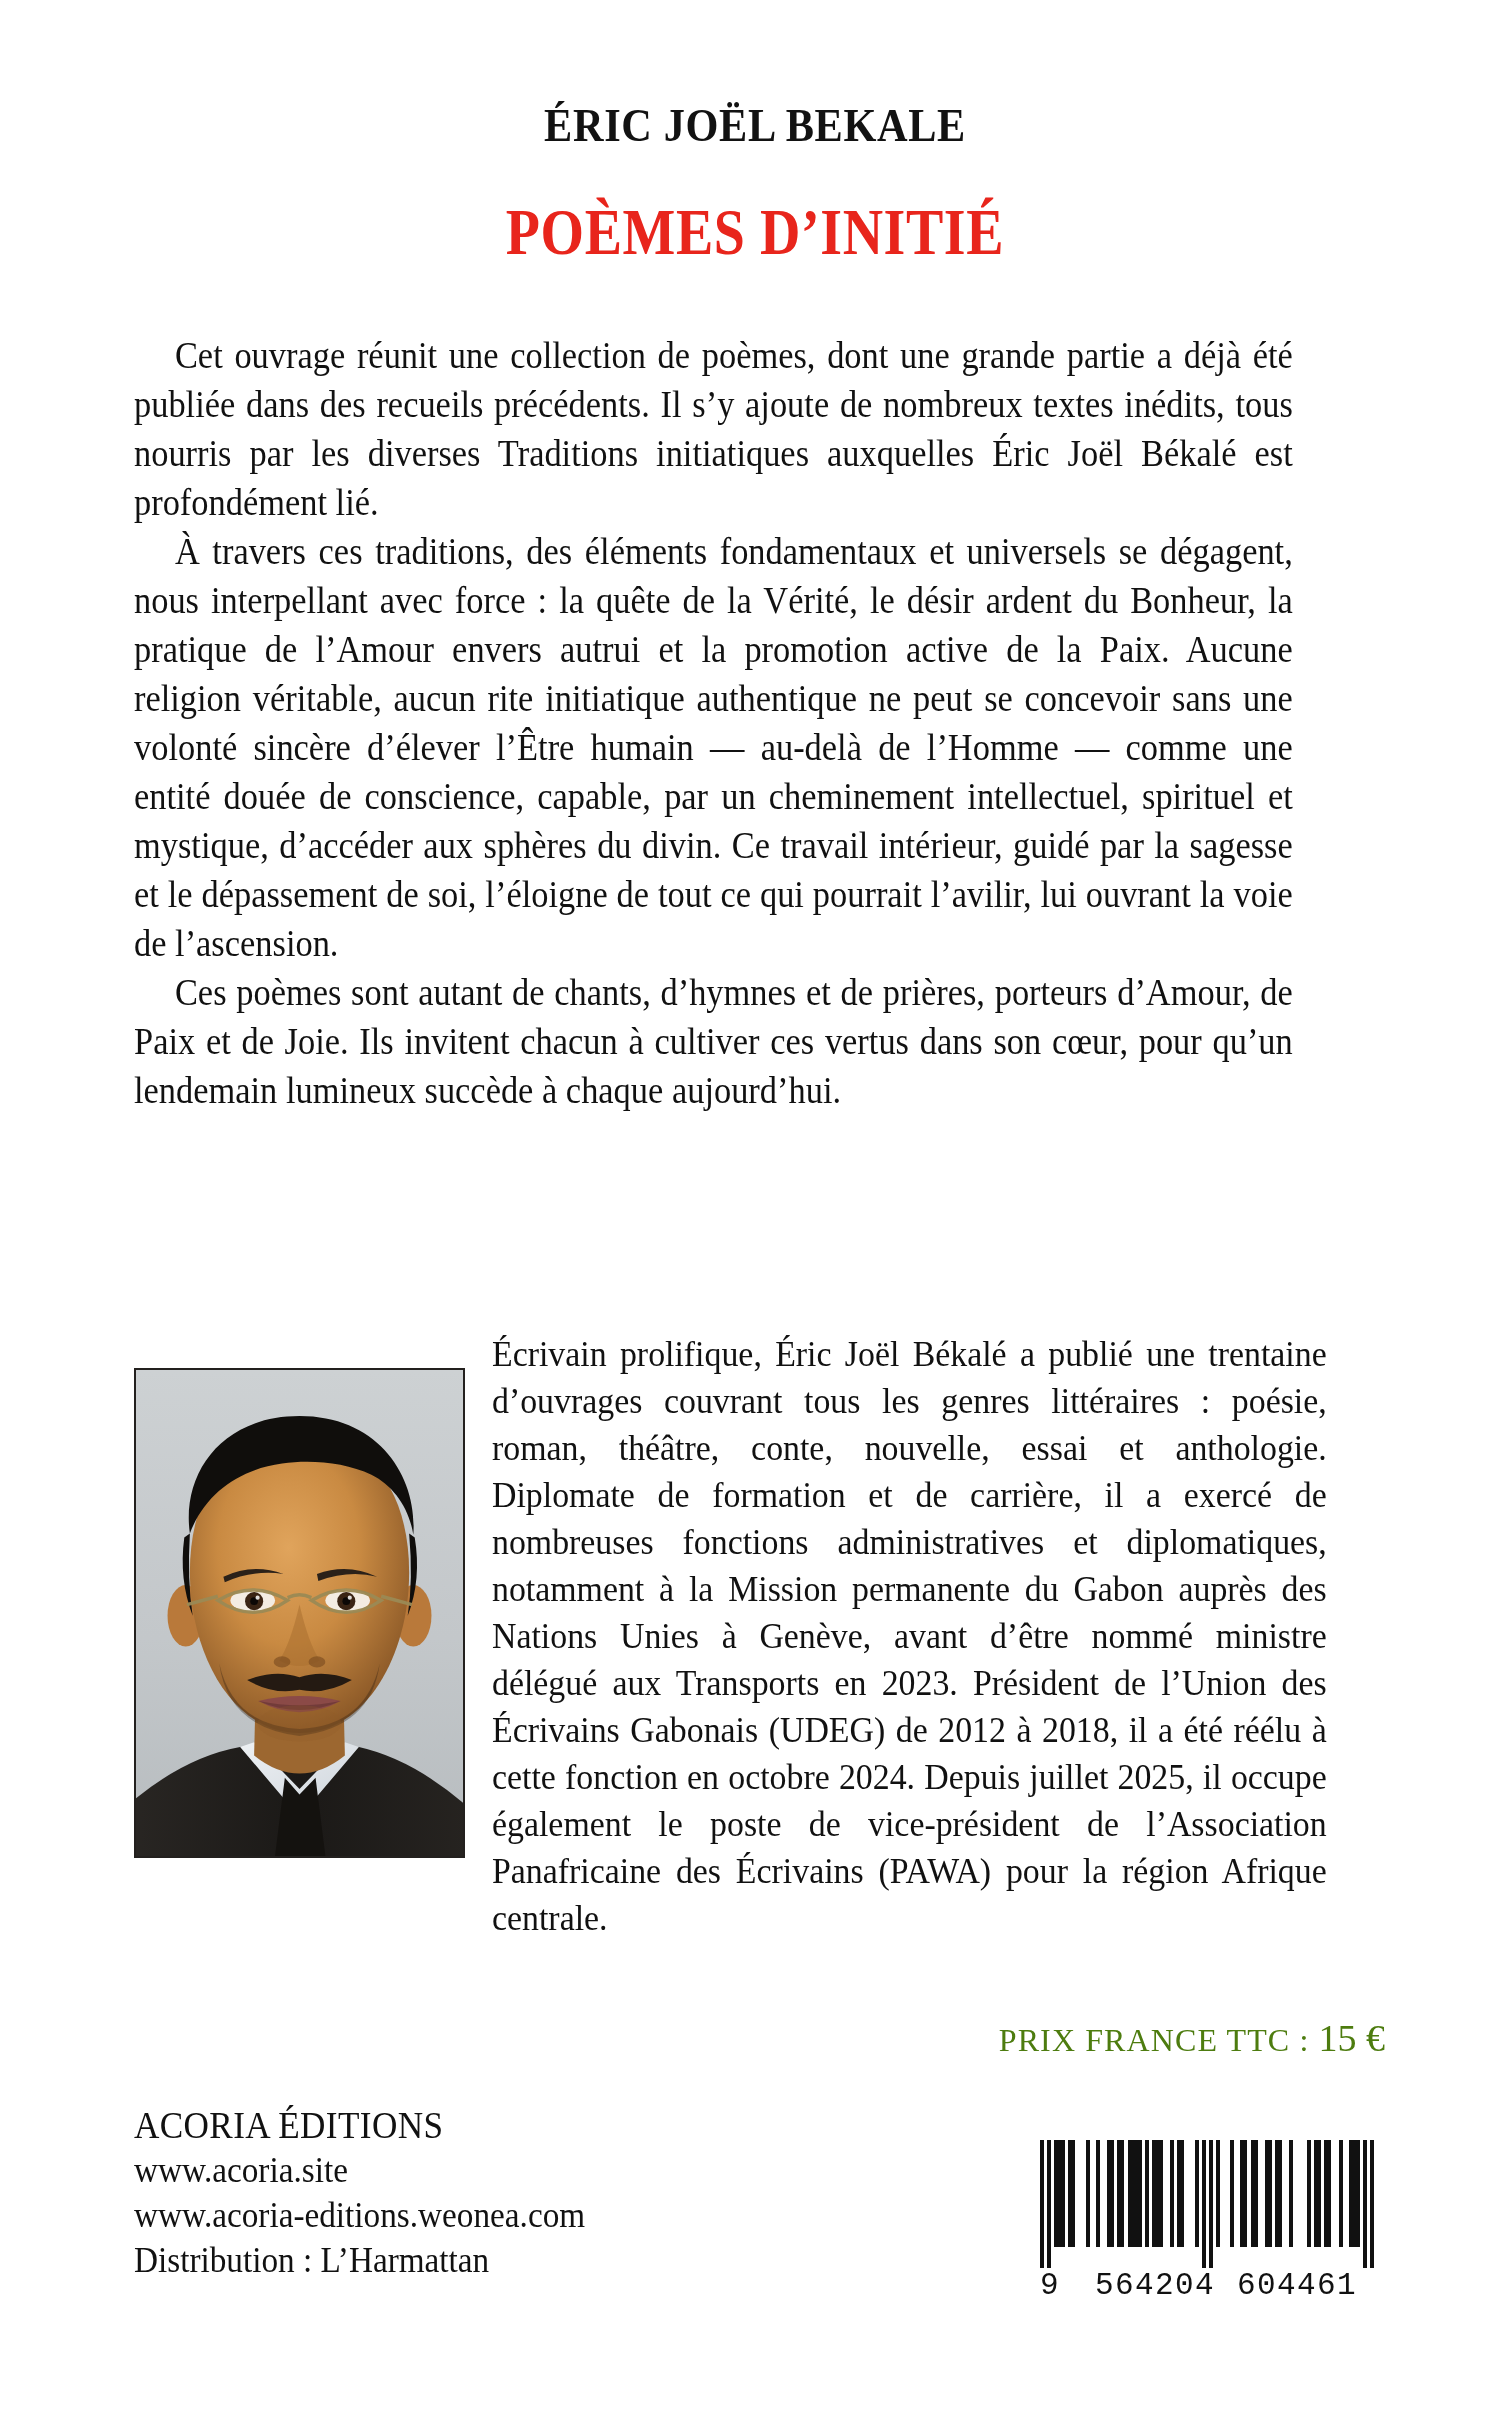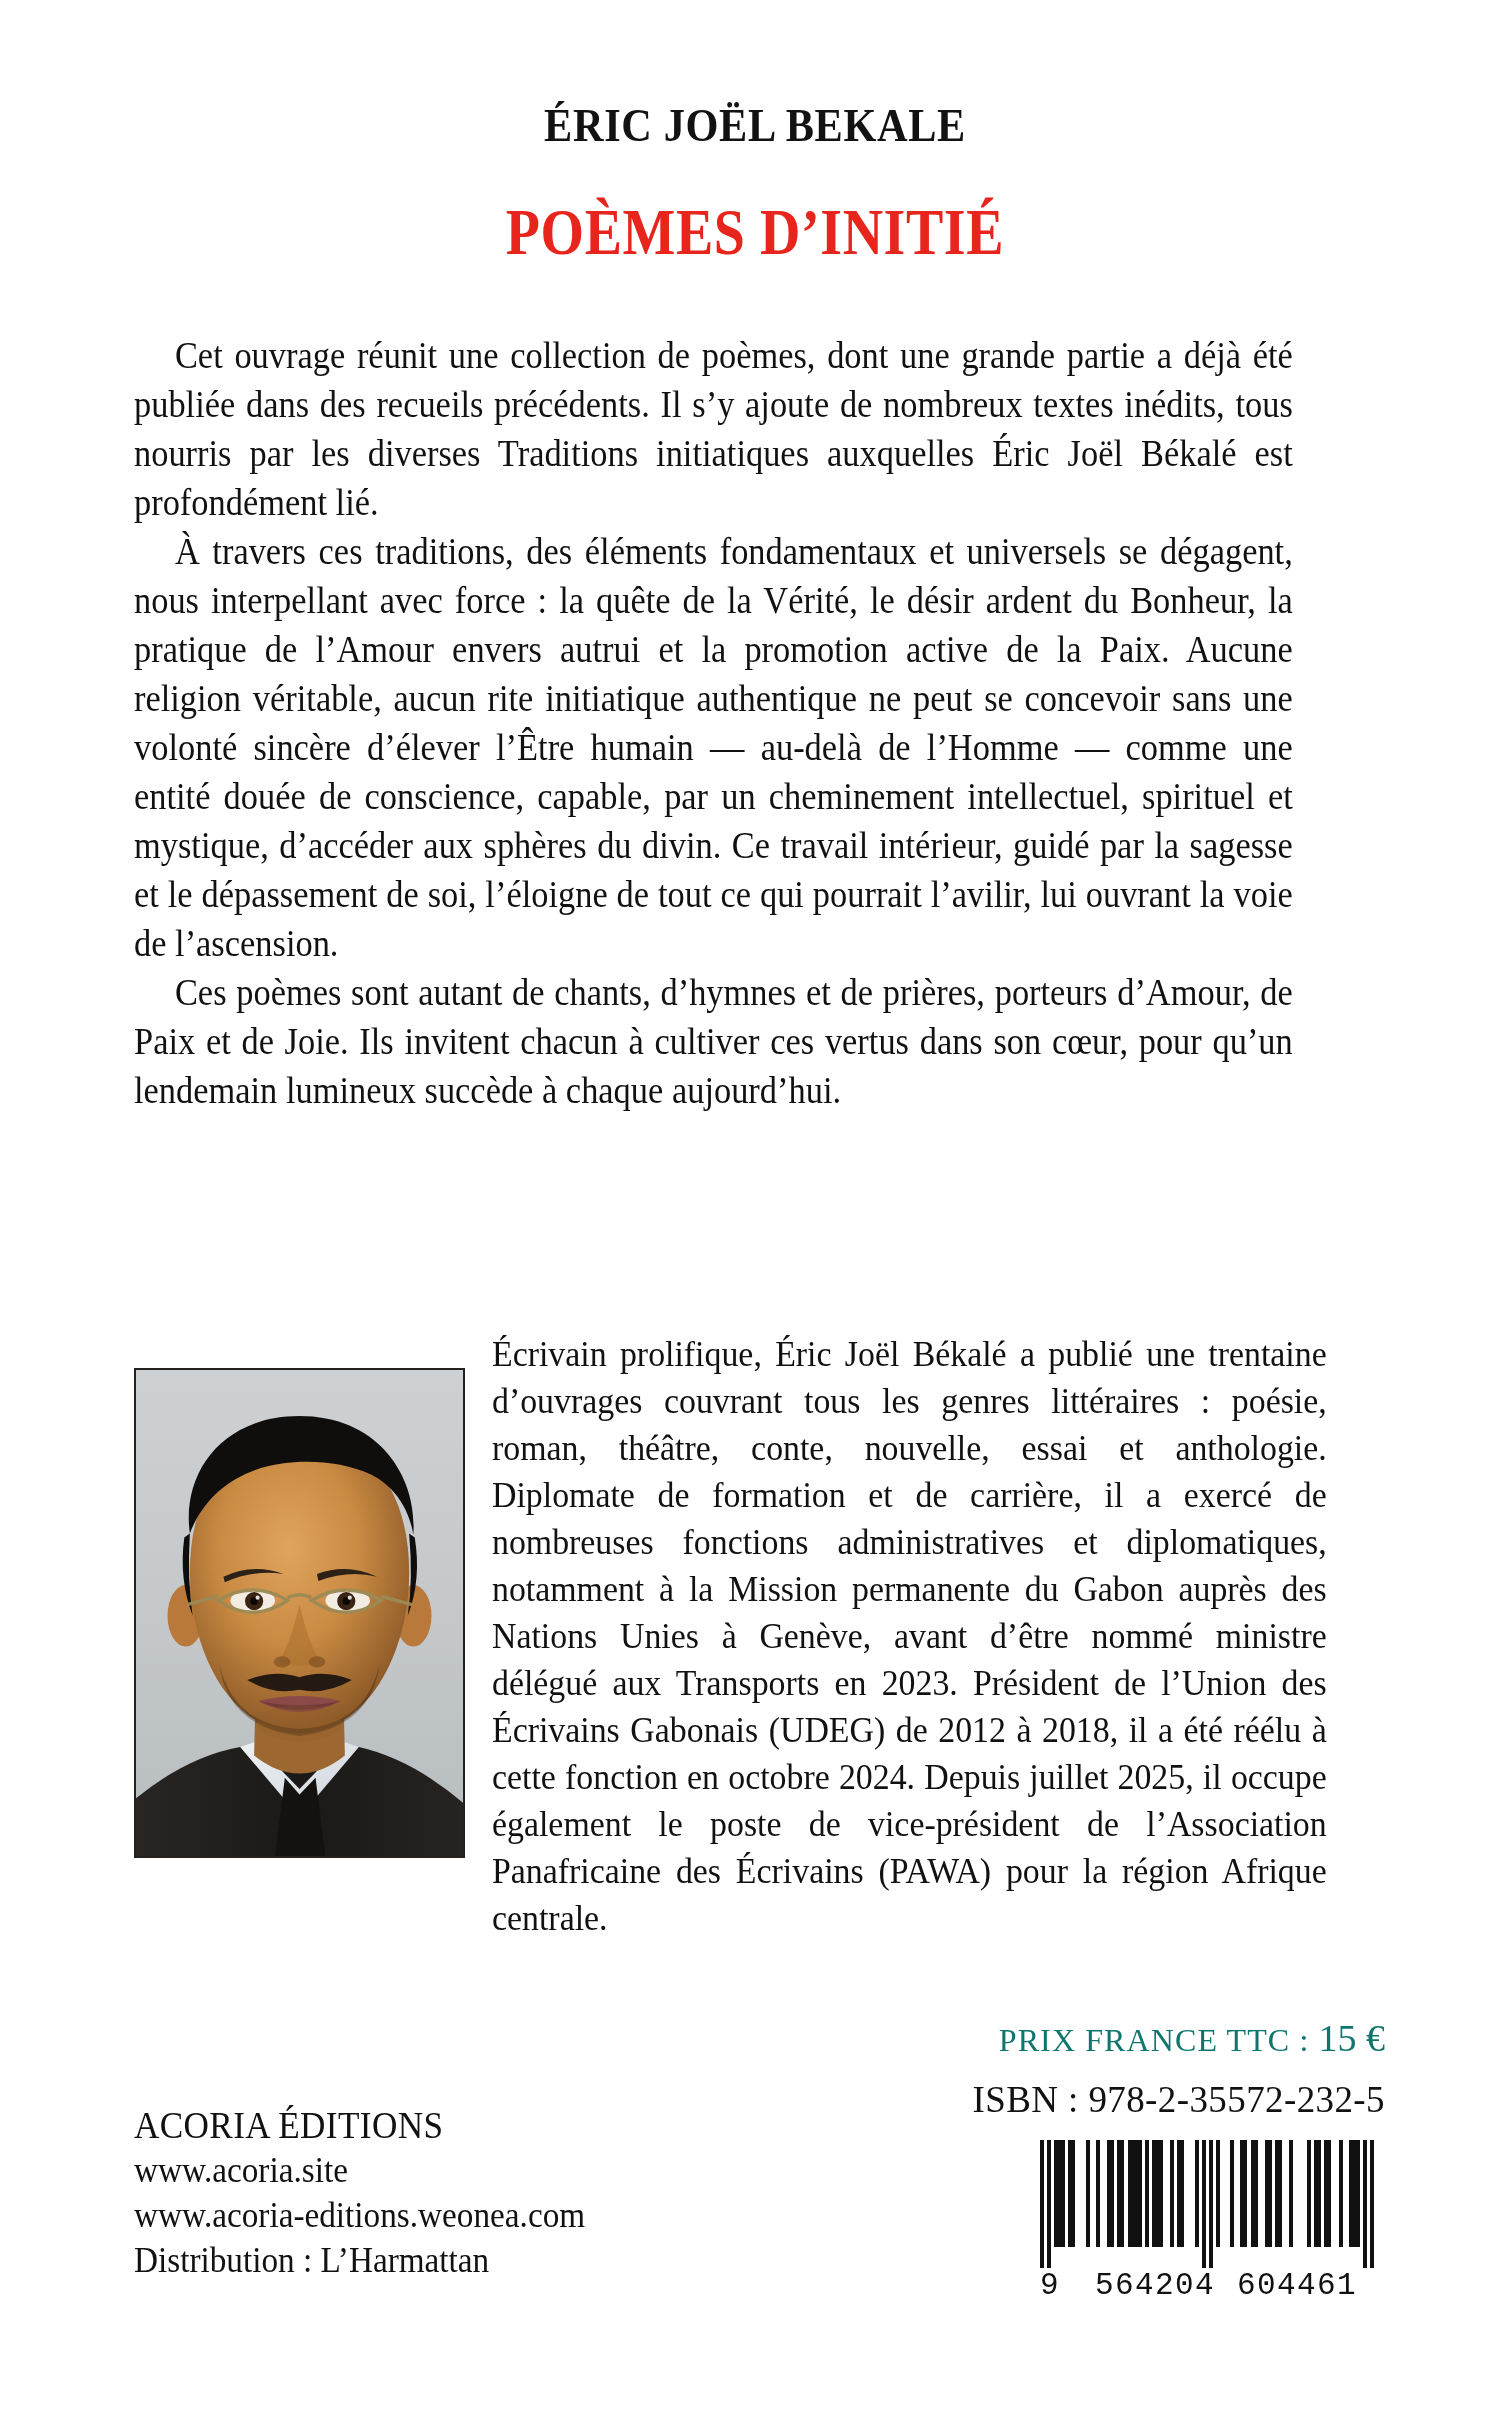--- a/index.html
+++ b/index.html
@@ -118,21 +118,21 @@
   
   .price-line {
     position: absolute;
     top: 2016px;
     left: 0;
     width: 1385px;
     text-align: right;
     font-size: 32px;
     font-variant: small-caps;
     letter-spacing: 1.1px;
-    color: #0f766e;
+    color: #4d7c0f;
   }
   .price-line .amount {
     font-variant: normal;
     font-size: 38px;
     letter-spacing: 0;
   }
   .isbn-line {
     position: absolute;
     top: 2078px;
     left: 0;
@@ -304,21 +304,20 @@
     <div class="author-bio">
       <p>Écrivain prolifique, Éric Joël Békalé a publié une trentaine d’ouvrages couvrant tous les genres littéraires : poésie, roman, théâtre, conte, nouvelle, essai et anthologie. Diplomate de formation et de carrière, il a exercé de nombreuses fonctions administratives et diplomatiques, notamment à la Mission permanente du Gabon auprès des Nations Unies à Genève, avant d’être nommé ministre délégué aux Transports en 2023. Président de l’Union des Écrivains Gabonais (UDEG) de 2012 à 2018, il a été réélu à cette fonction en octobre 2024. Depuis juillet 2025, il occupe également le poste de vice-président de l’Association Panafricaine des Écrivains (PAWA) pour la région Afrique centrale.</p>
     </div>
   </div>
 
   <div class="price-line">
     <span>PRIX FRANCE TTC :</span>
     <span class="amount">15 €</span>
   </div>
 
-  <div class="isbn-line">ISBN : 978-2-35572-232-5</div>
 
   <div class="publisher">
     <div class="line name">ACORIA ÉDITIONS</div>
     <div class="line">www.acoria.site</div>
     <div class="line">www.acoria-editions.weonea.com</div>
     <div class="line">Distribution : L’Harmattan</div>
   </div>
 
   <div class="barcode">
     <div class="barcode-bars" id="barcode-bars">

